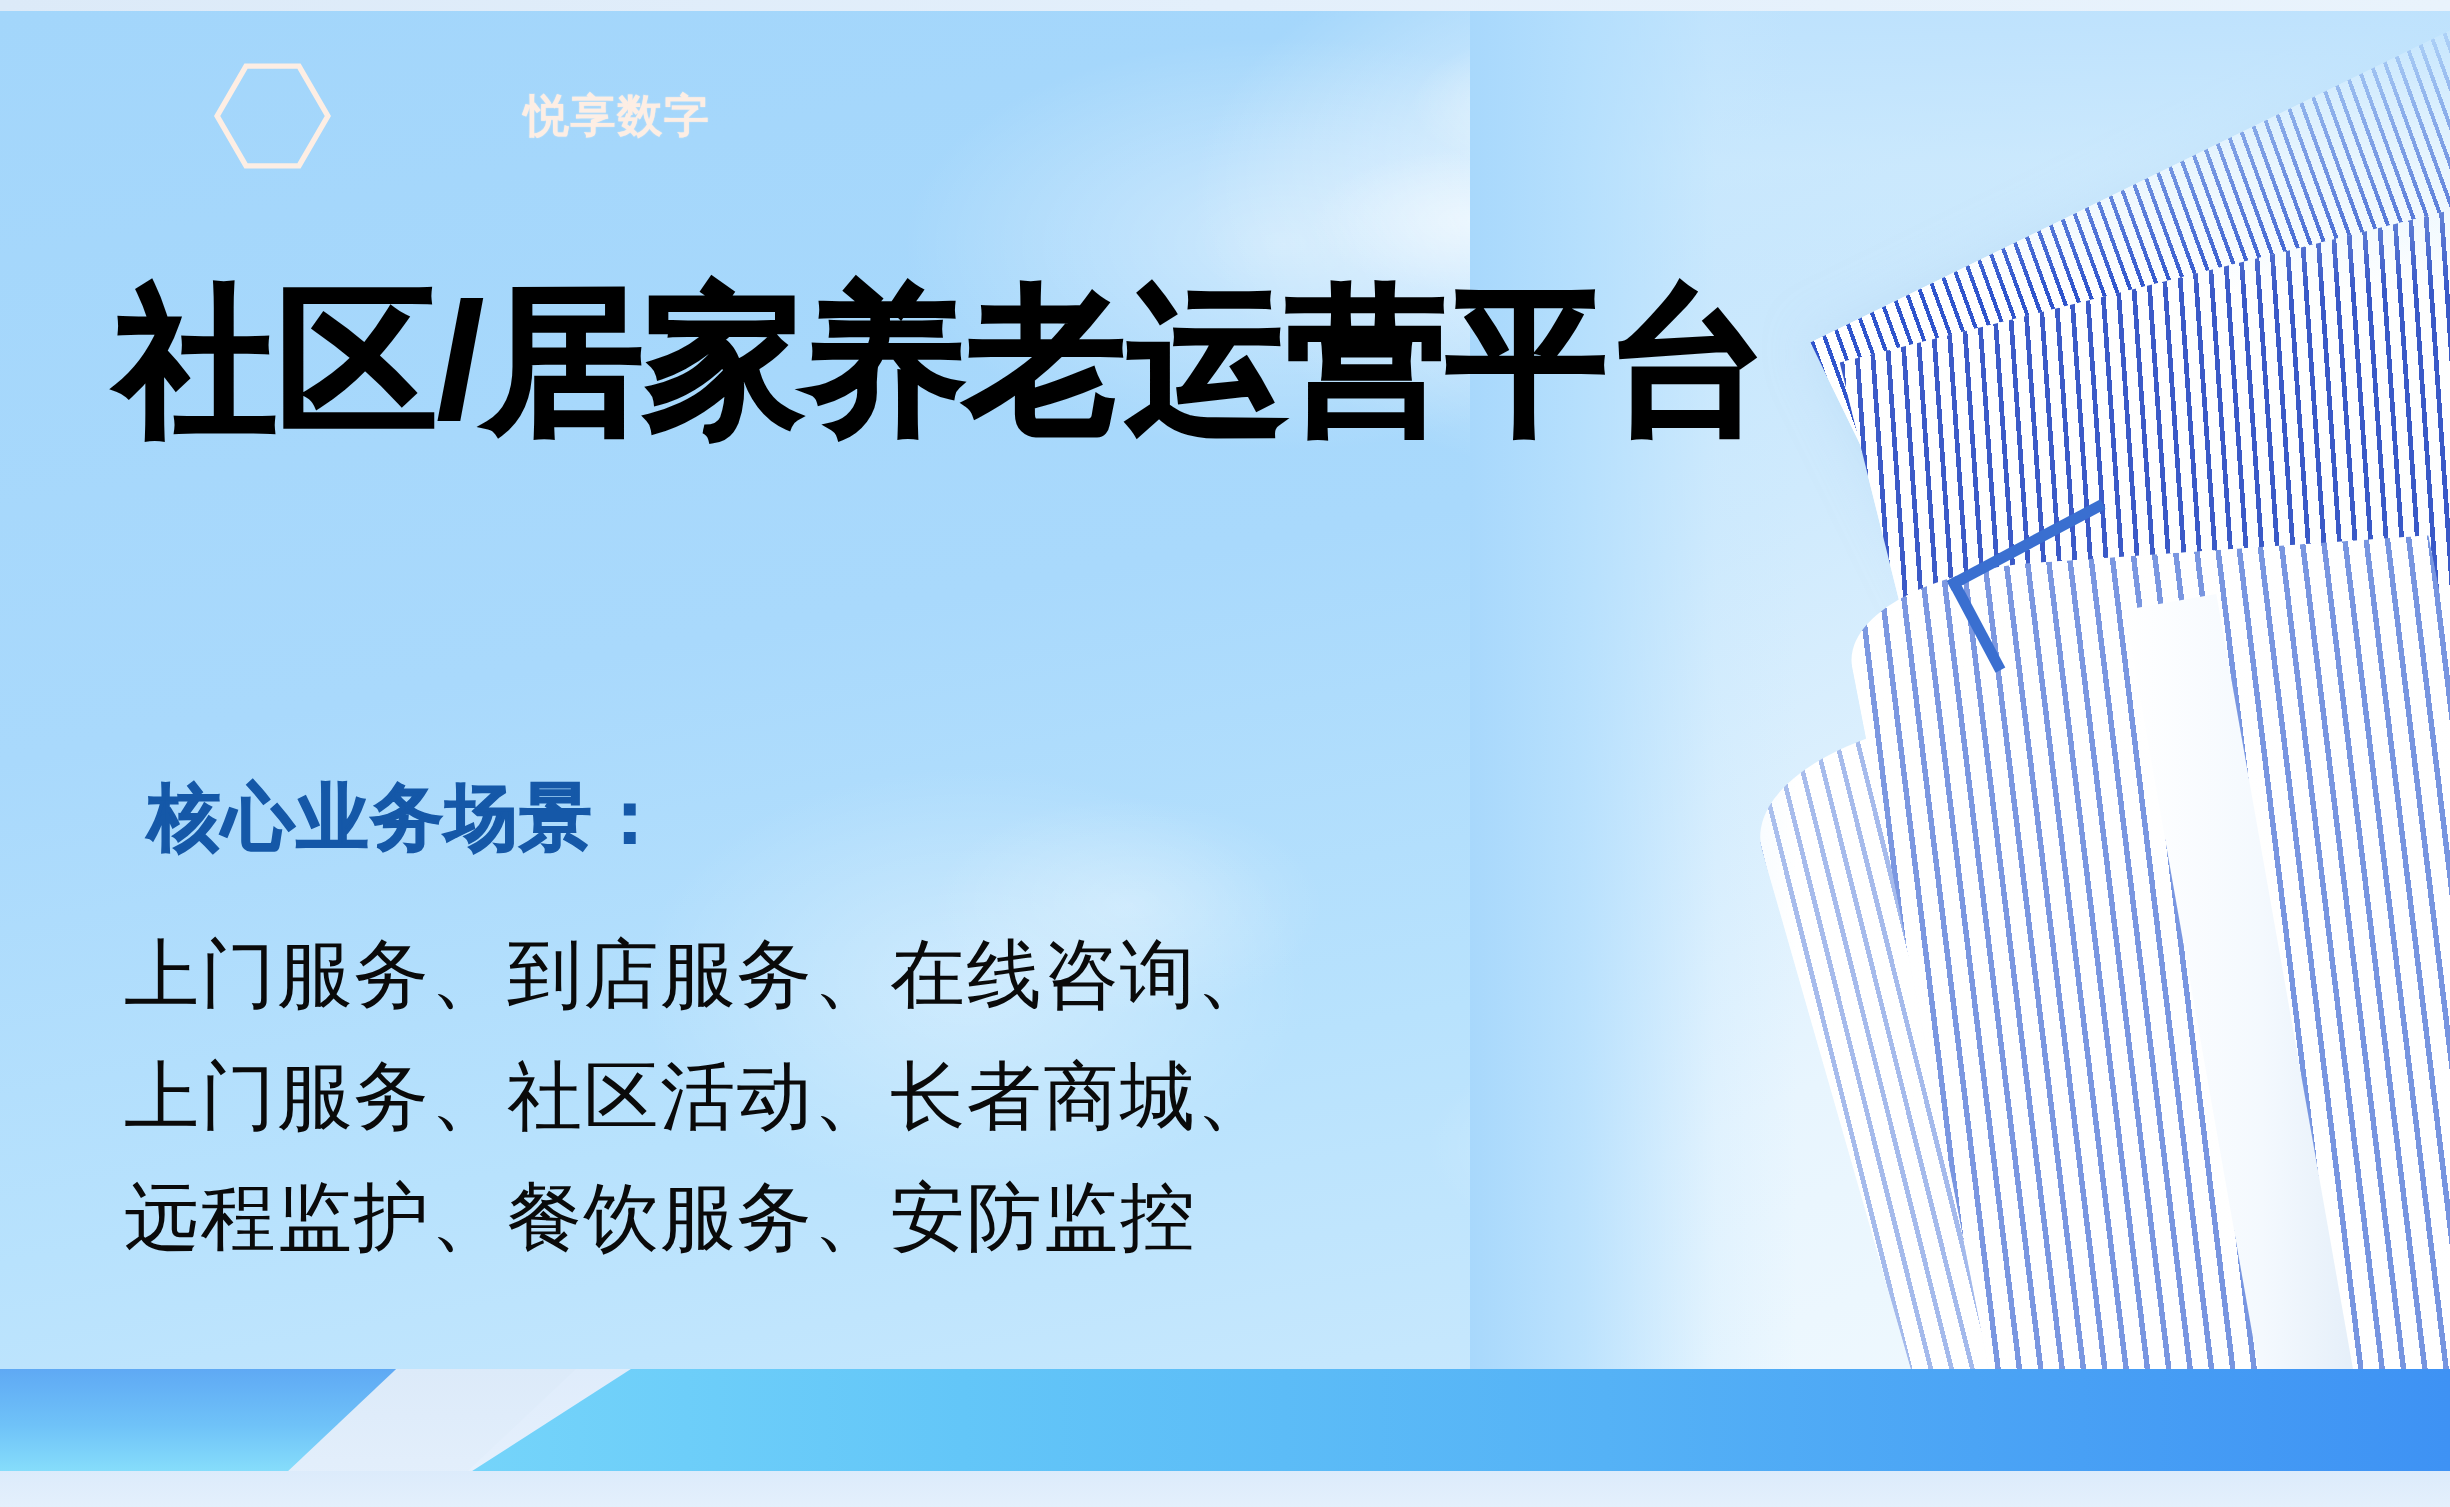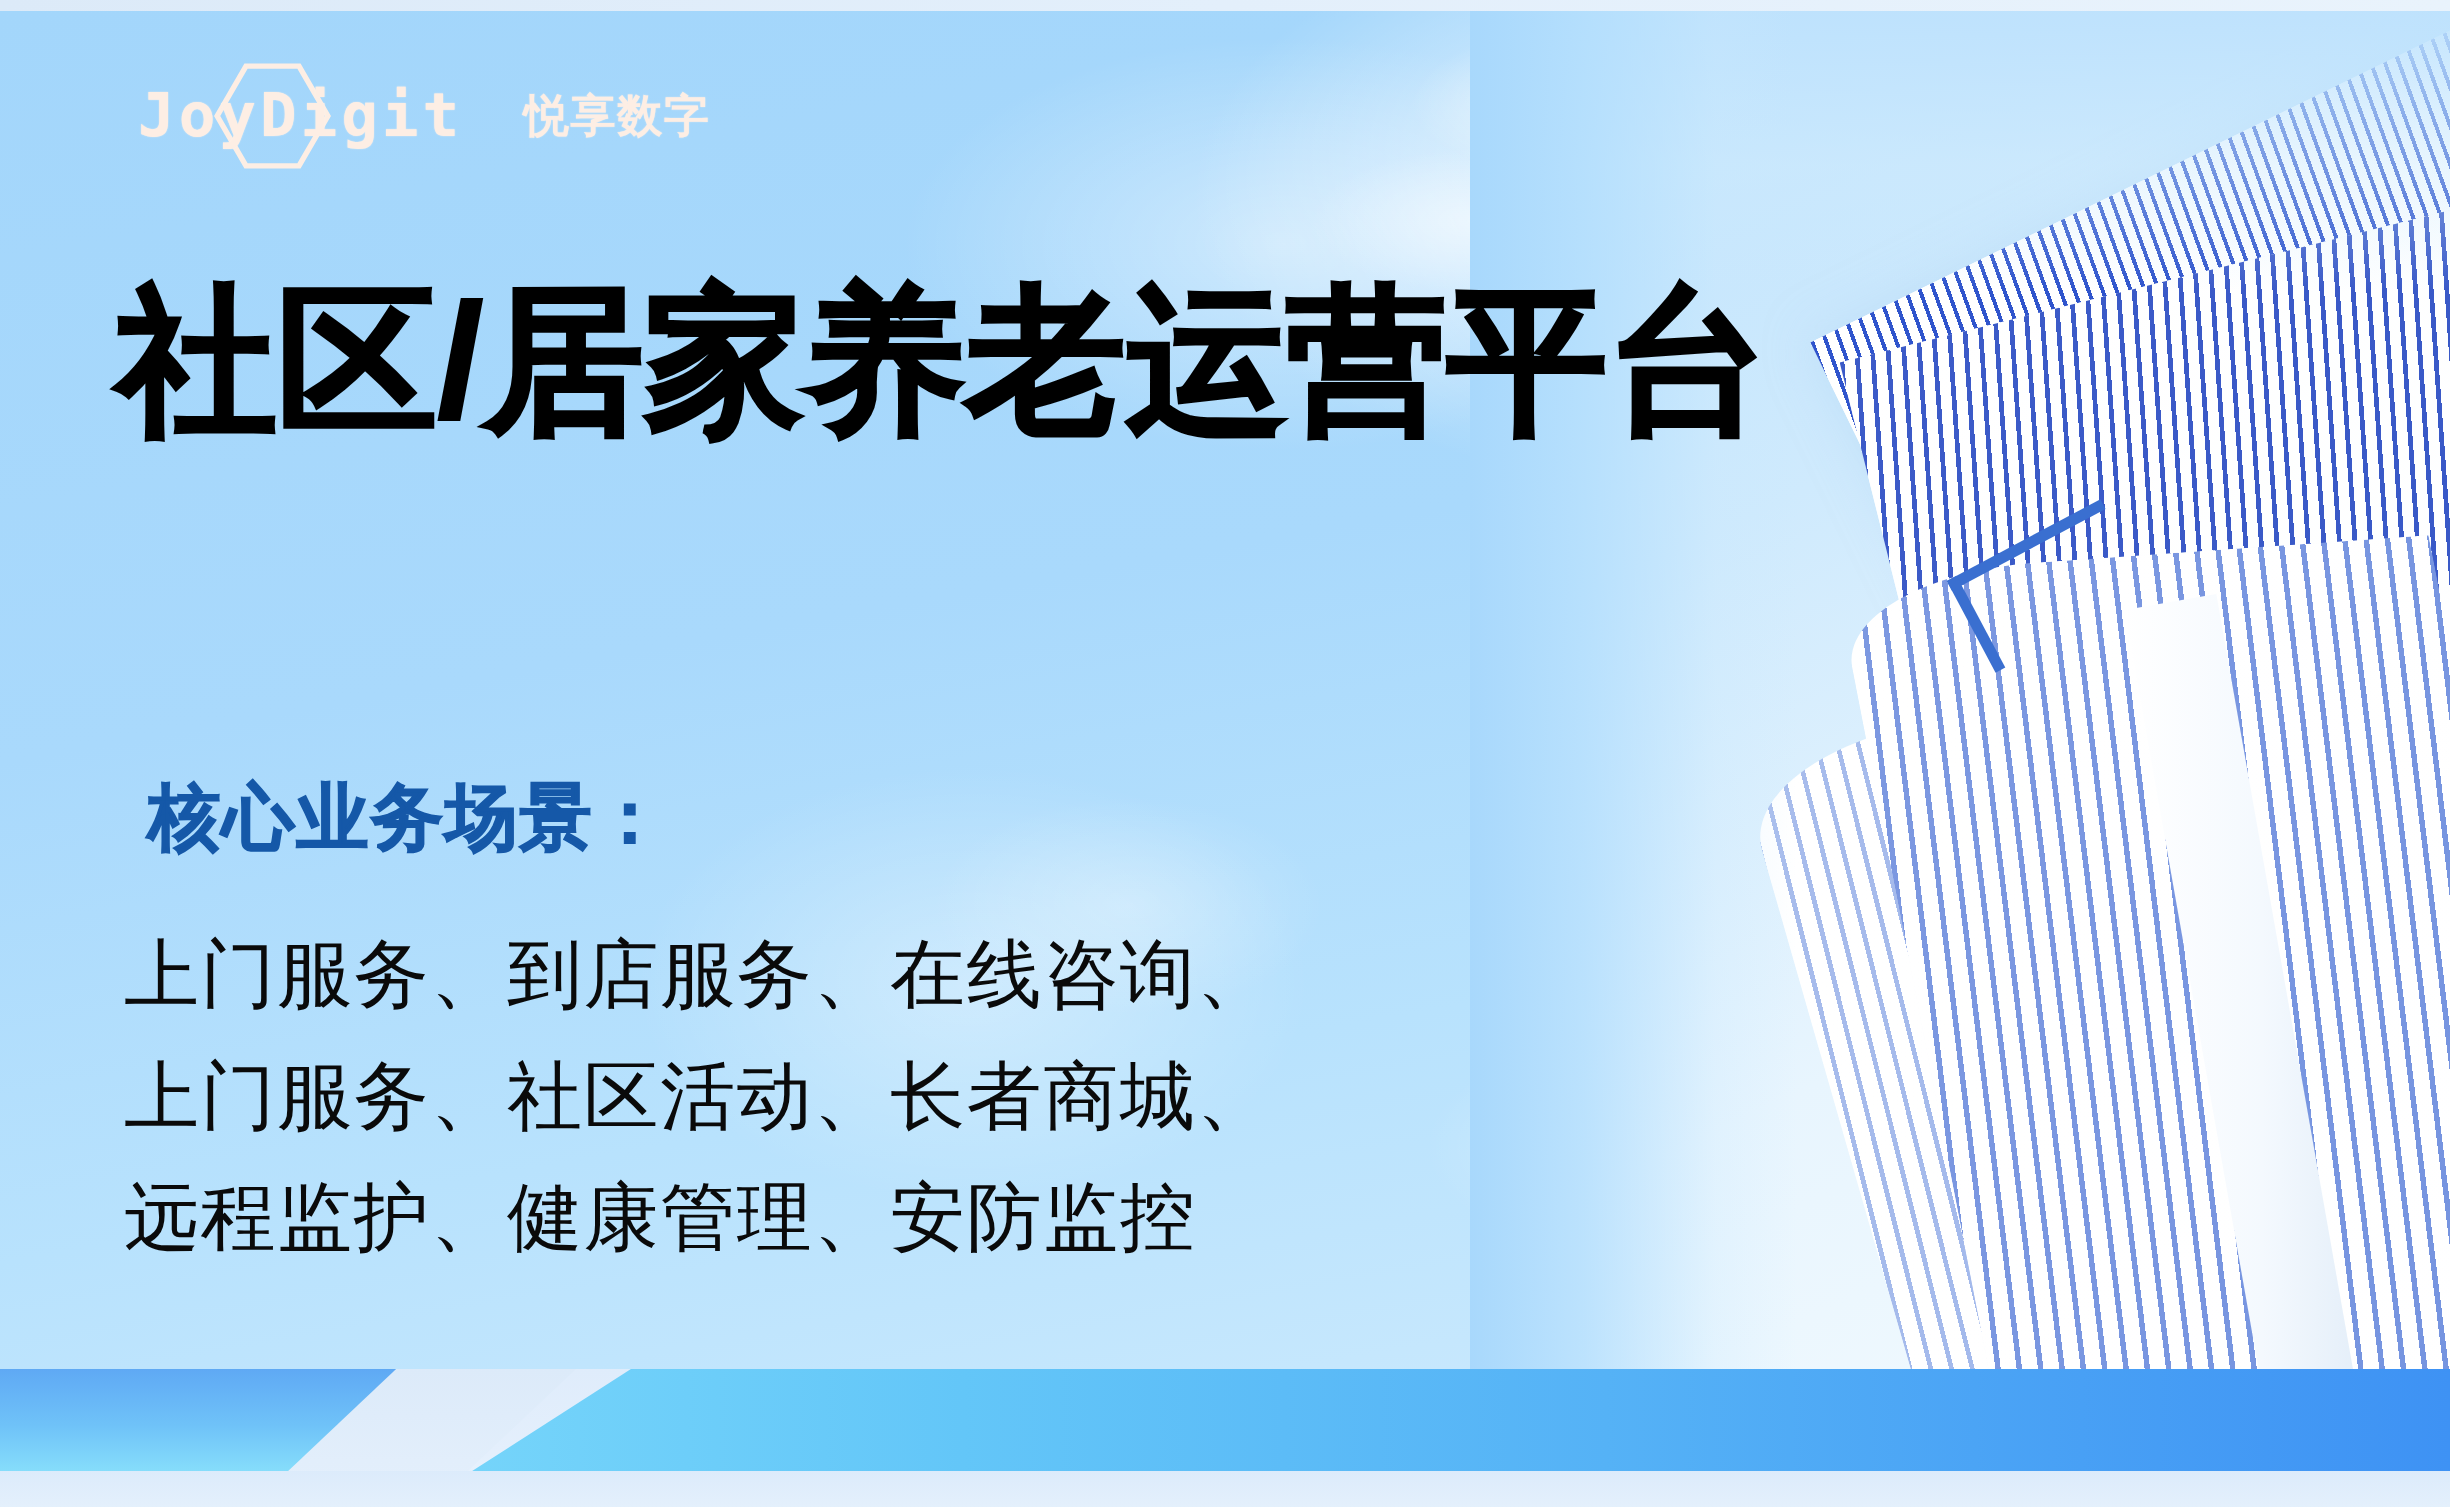--- a/index.html
+++ b/index.html
@@ -297,33 +297,32 @@
     <div class="photo-fade-left"></div>
   </div>
 
   <div class="logo">
     <div class="logo-mark">
       <div class="logo-hex">
         <svg width="117" height="106" viewBox="0 0 150 136" fill="none">
           <polygon points="41,4 109,4 146,68 109,132 41,132 4,68" stroke="#fdeee4" stroke-width="7" fill="none"></polygon>
         </svg>
       </div>
-      <div class="logo-word">JoyDigit</div>
     </div>
     <div class="logo-cn">悦享数字</div>
   </div>
 
   <div class="headline">社区/居家养老运营平台</div>
 
   <div class="section-heading">核心业务场景：</div>
 
   <div class="body-block">
     <div class="body-line">上门服务、到店服务、在线咨询、</div>
     <div class="body-line">上门服务、社区活动、长者商城、</div>
-    <div class="body-line">远程监护、健康管理、安防监控</div>
+    <div class="body-line">远程监护、餐饮服务、安防监控</div>
   </div>
 
   <div class="bottom-zone">
     <div class="bar-right-solid"></div>
     <div class="bar-right"></div>
     <div class="bar-left"></div>
     <div class="bar-gap"></div>
     <div class="bottom-strip"></div>
   </div>
 

